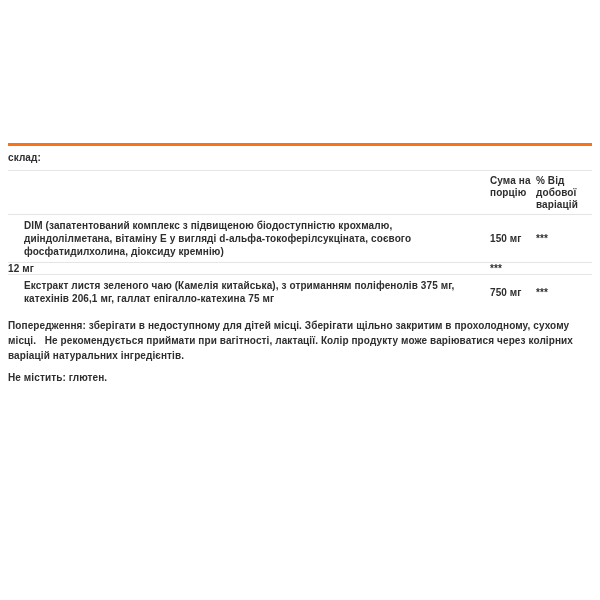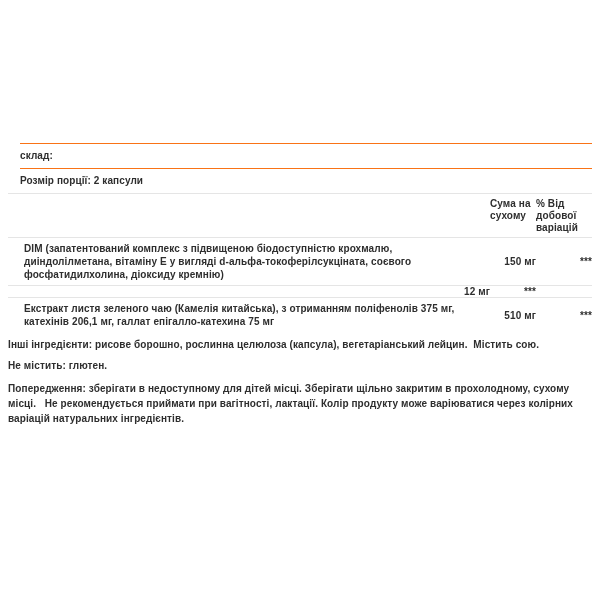--- a/index.html
+++ b/index.html
@@ -23,24 +23,23 @@
     position: absolute;
     left: 8px;
     top: 143px;
     width: 584px;
     color: #2e2e2e;
     font-size: 10px;
     font-weight: 700;
     letter-spacing: 0.1px;
   }
   .simple-row {
-    border-top: 1px solid #f97316;
+    border-top: 3px solid #f97316;
     padding: 6px 0 7px 0;
     line-height: 11px;
-    margin-left: 12px;
   }
   .grid {
     display: grid;
     grid-template-columns: 482px 46px auto;
     border-top: 1px solid #e5e5e5;
     align-items: center;
   }
   .grid.header-row {
     align-items: flex-start;
   }
@@ -49,21 +48,20 @@
     line-height: 12px;
   }
   .grid .name {
     padding: 4px 14px 4px 0;
     line-height: 13px;
     margin-left: 16px;
   }
   .grid .amount,
   .grid .dv {
     line-height: 11px;
-    text-align: right;
   }
   .footnote-row {
     border-top: 1px solid #e5e5e5;
     border-bottom: 1px solid #e5e5e5;
     padding: 5px 0 6px 0;
     line-height: 11px;
   }
   .para {
     margin: 9px 0 0 0;
     line-height: 15px;
@@ -78,47 +76,45 @@
   }
 </style>
 </head>
 <body>
 
 <div class="page">
   <div class="facts">
 
     <div class="simple-row">склад:</div>
 
-    <div class="simple-row">Розмір порції: 2 капсули</div>
 
 
     <div class="grid header-row">
       <div class="name"></div>
-      <div class="col-head">Сума на сухому</div>
+      <div class="col-head">Сума на порцію</div>
       <div class="col-head">% Від добової варіацій</div>
     </div>
 
     <div class="grid">
       <div class="name">DIM (запатентований комплекс з підвищеною біодоступністю крохмалю, диіндолілметана, вітаміну Е у вигляді d-альфа-токоферілсукціната, соєвого фосфатидилхолина, діоксиду кремнію)</div>
       <div class="amount">150 мг</div>
       <div class="dv">***</div>
     </div>
 
     <div class="grid">
       <div class="amount">12 мг</div>
       <div class="dv">***</div>
     </div>
 
     <div class="grid">
       <div class="name">Екстракт листя зеленого чаю (Камелія китайська), з отриманням поліфенолів 375 мг, катехінів 206,1 мг, галлат епігалло-катехина 75 мг</div>
-      <div class="amount">510 мг</div>
+      <div class="amount">750 мг</div>
       <div class="dv">***</div>
     </div>
 
 
-    <p class="para first">Інші інгредієнти: рисове борошно, рослинна целюлоза (капсула), вегетаріанський лейцин.  Містить сою.</p>
+
+    <p class="para">Попередження: зберігати в недоступному для дітей місці. Зберігати щільно закритим в прохолодному, сухому місці.   Не рекомендується приймати при вагітності, лактації. Колір продукту може варіюватися через колірних варіацій натуральних інгредієнтів.</p>
 
     <p class="para single">Не містить: глютен.</p>
-
-    <p class="para">Попередження: зберігати в недоступному для дітей місці. Зберігати щільно закритим в прохолодному, сухому місці.   Не рекомендується приймати при вагітності, лактації. Колір продукту може варіюватися через колірних варіацій натуральних інгредієнтів.</p>
 
   </div>
 </div>
 
 </body></html>

